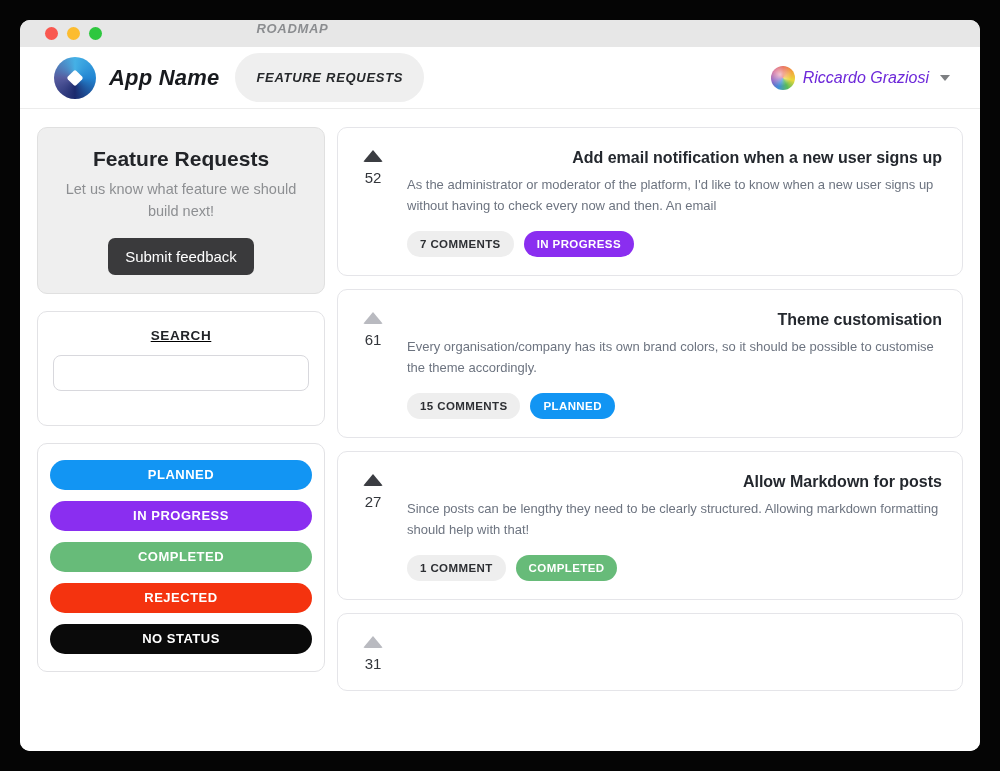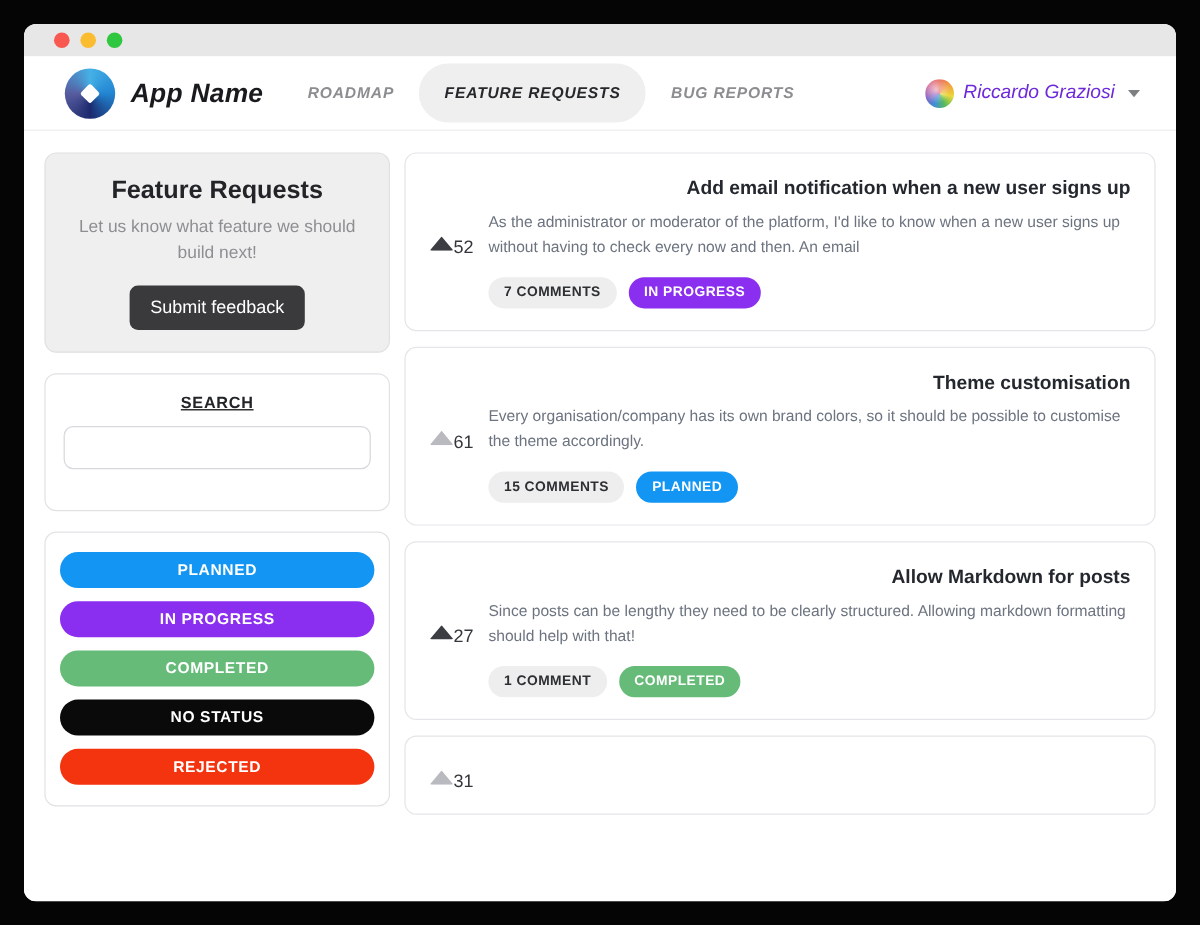--- a/index.html
+++ b/index.html
@@ -54,21 +54,21 @@
   .logo::after {
     content: "";
     position: absolute;
     left: 50%; top: 50%;
     width: 12px; height: 12px;
     background: #fff;
     border-radius: 2px;
     transform: translate(-50%, -50%) rotate(45deg);
   }
   .app-name { font-size: 22px; font-weight: 800; color: #181a1e; letter-spacing: 0.2px; }
-  .nav-links { display: flex; align-items: center; margin-left: 16px; }
+  .nav-links { display: flex; align-items: flex-start; margin-left: 16px; flex-direction: column; }
   .nav-item {
     font-size: 13px;
     font-weight: 700;
     letter-spacing: 0.7px;
     color: #8b8d90;
     padding: 17px 21px;
     border-radius: 30px;
     cursor: pointer;
     white-space: nowrap;
   }
@@ -173,21 +173,21 @@
   .request-list { flex: 1 1 auto; display: flex; flex-direction: column; gap: 13px; }
   .request-card {
     border: 1px solid #e5e5e9;
     border-radius: 10px;
     background: #fff;
     padding: 19px 20px 18px;
     display: flex;
     gap: 19px;
     cursor: pointer;
   }
-  .vote-col { width: 30px; flex: 0 0 30px; display: flex; align-items: center; padding-top: 3px; text-align: center; }
+  .vote-col { width: 30px; flex: 0 0 30px; display: flex; flex-direction: column; align-items: center; padding-top: 3px; text-align: center; }
   .upvote {
     width: 0; height: 0;
     border-left: 10px solid transparent;
     border-right: 10px solid transparent;
     border-bottom: 12px solid #b9bac0;
     border-radius: 2px;
     cursor: pointer;
   }
   .upvote.voted { border-bottom-color: #3b3d42; }
   .vote-count { margin-top: 7px; font-size: 15px; color: #33363b; }
@@ -250,22 +250,22 @@
       <div class="panel search-panel">
         <span class="panel-label">SEARCH</span>
         <input class="search-input" type="text" value="" style="">
       </div>
 
       <div class="panel filter-panel">
         <div id="status-filter-list">
             <div class="status-pill" style="background: rgb(18, 149, 243);">PLANNED</div>
             <div class="status-pill" style="background: rgb(138, 46, 240);">IN PROGRESS</div>
             <div class="status-pill" style="background: rgb(103, 187, 121);">COMPLETED</div>
+            <div class="status-pill" style="background: rgb(244, 51, 15);">REJECTED</div>
             <div class="status-pill" style="background: rgb(10, 10, 10);">NO STATUS</div>
-            <div class="status-pill" style="background: rgb(244, 51, 15);">REJECTED</div>
           </div>
       </div>
 
     </div>
 
     <div class="request-list" id="request-list">
         <div class="request-card">
     <div class="vote-col">
       <span class="upvote voted"></span>
       <span class="vote-count">52</span>

